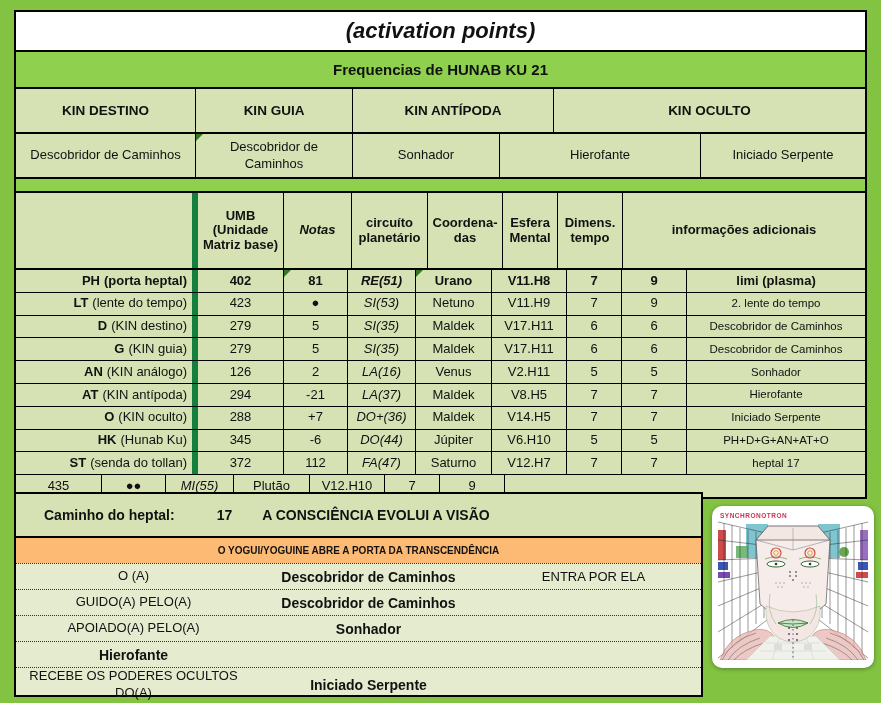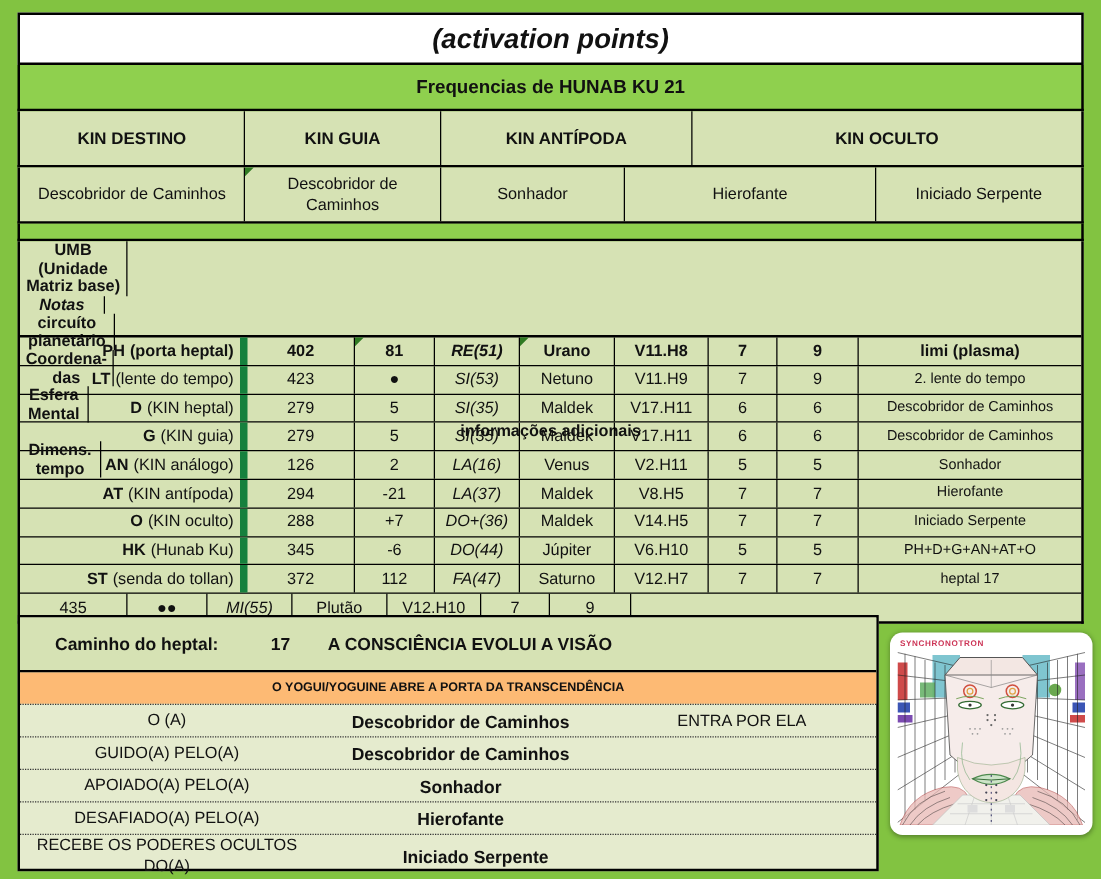--- a/index.html
+++ b/index.html
@@ -27,21 +27,21 @@
       padding:0 6px;}
   .kc:last-child{border-right:0;flex:1;}
   .k0{width:180px;} .k1{width:157px;} .k2{width:147px;} .k3{width:201px;}
   #kinhead .kc{font-weight:bold;font-size:13.5px;}
   #kinval .kc{font-size:13px;line-height:1.25;}
   #sep{top:179px;height:14px;background:#8fd04e;}
   
   #mtable{top:193px;background:#d6e2b4;}
   .mrow{display:flex;border-bottom:1px solid #000;height:21.8px;}
   .mrow:last-child{border-bottom:0;}
-  .mrow.mhead{height:75px;border-bottom:2px solid #000;flex-direction:column;}
+  .mrow.mhead{height:75px;border-bottom:2px solid #000;}
   .mc{box-sizing:border-box;border-right:1px solid #000;position:relative;
       display:flex;align-items:center;justify-content:center;text-align:center;
       font-size:13px;padding:0 2px;line-height:1.12;}
   .c0{width:182px;justify-content:flex-end;text-align:right;padding-right:5px;
       border-right:6px solid #15803d;}
   .c1{width:86px;} .c2{width:64px;} .c3{width:68px;font-style:italic;} .c4{width:76px;}
   .c5{width:75px;} .c6{width:55px;} .c7{width:65px;}
   .c8{flex:1;border-right:0;font-size:11.5px;}
   .mhead .mc{font-weight:bold;font-size:13px;}
   .mhead .c8{font-size:13px;}
@@ -56,21 +56,21 @@
       display:flex;flex-direction:column;}
   .f-rowA{height:44px;flex:0 0 44px;background:#d6e2b4;border-bottom:2.5px solid #000;
       display:flex;align-items:center;box-sizing:border-box;padding-left:28px;
       font-size:14px;font-weight:bold;}
   .f-rowA .num{margin-left:42px;}
   .f-rowA .txt{margin-left:30px;}
   .f-band{flex:0 0 25px;background:#fdba74;display:flex;align-items:center;
       justify-content:center;font-weight:bold;font-size:10px;}
   .f-row{display:flex;align-items:center;border-top:1.5px dotted #333;
       flex:0 0 25px;}
-  .f-row.tall{flex:1 0 34px;gap:12px;}
+  .f-row.tall{flex:1 0 34px;}
   .f-label{width:235px;text-align:center;font-size:13px;line-height:1.3;}
   .f-value{width:235px;text-align:center;font-size:14px;font-weight:bold;}
   .f-extra{flex:1;text-align:center;font-size:13px;}
   
   #card{position:absolute;left:712px;top:506px;width:162px;height:162px;
       background:#fff;border-radius:10px;box-shadow:0 1px 4px rgba(0,0,0,.35);
       padding:4px 6px;box-sizing:border-box;}
   #card .caption{color:#cc3355;font-size:6.5px;font-weight:bold;
       letter-spacing:.5px;margin:2px 0 1px 2px;}
 </style>
@@ -102,22 +102,22 @@
 <div id="sep" class="sec"></div>
 
 <div id="mtable" class="sec">
   <div class="mrow mhead">
     <div class="mc c0"></div>
     <div class="mc c1">UMB (Unidade Matriz base)</div>
     <div class="mc c3">Notas</div>
     <div class="mc c4">circuíto planetário</div>
     <div class="mc c5">Coordena-das</div>
     <div class="mc c6">Esfera Mental</div>
+    <div class="mc c7">Dimens. tempo</div>
     <div class="mc c8">informações adicionais</div>
-    <div class="mc c7">Dimens. tempo</div>
   </div>
 
   <div class="mrow bold-row">
     <div class="mc c0">
         <span class="abbr">PH</span>
         <span>(porta heptal)</span>
       </div>
     <div class="mc c1">402</div>
     <div class="mc c2 tri">81</div>
     <div class="mc c3">RE(51)</div>
@@ -139,21 +139,21 @@
     <div class="mc c4">Netuno</div>
     <div class="mc c5">V11.H9</div>
     <div class="mc c6">7</div>
     <div class="mc c7">9</div>
     <div class="mc c8">2. lente do tempo</div>
   </div>
 
   <div class="mrow">
     <div class="mc c0">
         <span class="abbr">D</span>
-        <span>(KIN heptal)</span>
+        <span>(KIN destino)</span>
       </div>
     <div class="mc c1">279</div>
     <div class="mc c2">5</div>
     <div class="mc c3">SI(35)</div>
     <div class="mc c4">Maldek</div>
     <div class="mc c5">V17.H11</div>
     <div class="mc c6">6</div>
     <div class="mc c7">6</div>
     <div class="mc c8">Descobridor de Caminhos</div>
   </div>
@@ -279,21 +279,20 @@
     <div class="f-label">GUIDO(A) PELO(A)</div>
     <div class="f-value">Descobridor de Caminhos</div>
     <div class="f-extra"></div>
   </div>
   <div class="f-row">
     <div class="f-label">APOIADO(A) PELO(A)</div>
     <div class="f-value">Sonhador</div>
     <div class="f-extra"></div>
   </div>
   <div class="f-row">
-    <div class="f-label">DESAFIADO(A) PELO(A)</div>
     <div class="f-value">Hierofante</div>
     <div class="f-extra"></div>
   </div>
   <div class="f-row tall">
     <div class="f-label">RECEBE OS PODERES OCULTOS DO(A)</div>
     <div class="f-value">Iniciado Serpente</div>
     <div class="f-extra"></div>
   </div>
 </div>
 

